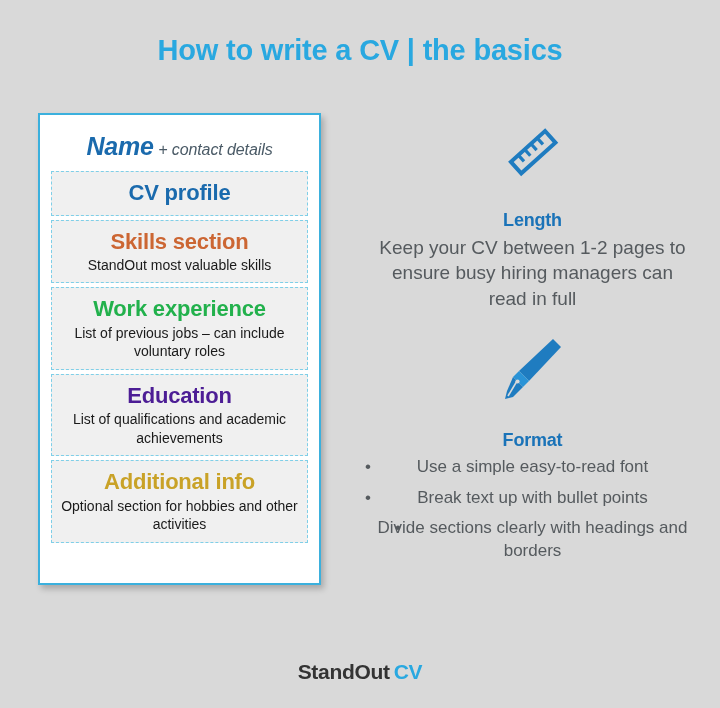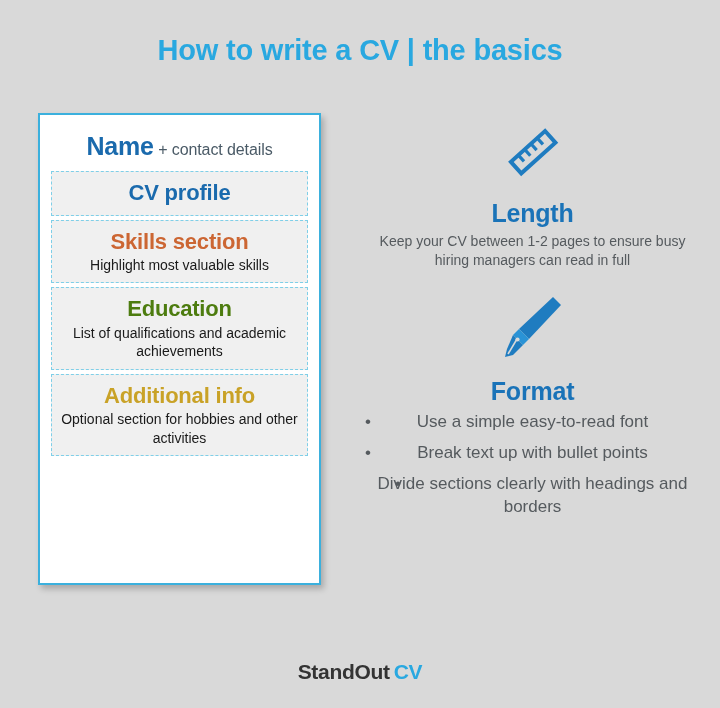--- a/index.html
+++ b/index.html
@@ -39,20 +39,21 @@
     background: #ffffff;
     border: 2px solid #3bb0dd;
     box-shadow: 3px 4px 6px rgba(0,0,0,0.22);
     padding: 10px 11px 11px 11px;
   }
 
   .name-line {
     text-align: center;
     padding: 7px 0 10px 0;
     white-space: nowrap;
+    font-style: italic;
   }
   .name-main {
     font-size: 25px;
     font-weight: bold;
     color: #1a6aad;
     letter-spacing: -0.2px;
   }
   .name-sub {
     font-size: 16px;
     color: #4a5a66;
@@ -92,29 +93,29 @@
   .tip-block { text-align: center; }
 
   .tip-icon {
     height: 78px;
     display: flex;
     align-items: center;
     justify-content: center;
   }
 
   .tip-title {
-    font-size: 25px;
+    font-size: 18px;
     font-weight: bold;
     color: #1a73b8;
-    margin-top: 8px;
+    margin-top: 19px;
     letter-spacing: -0.2px;
   }
 
   .tip-body {
-    font-size: 14px;
+    font-size: 19px;
     color: #555a5e;
     line-height: 1.33;
     margin-top: 4px;
     padding: 0 18px;
   }
 
   .tip-block-format { margin-top: 22px; }
 
   .bullets {
     list-style: none;
@@ -162,26 +163,30 @@
     <span class="name-main">Name</span>
     <span class="name-sub">+ contact details</span>
   </div>
 
   <div class="cv-section">
     <div class="cv-section-title" style="color: rgb(26, 106, 173);">CV profile</div>
   </div>
 
   <div class="cv-section">
     <div class="cv-section-title" style="color: rgb(204, 102, 51);">Skills section</div>
-    <div class="cv-section-desc">Highlight most valuable skills</div>
-  </div>
-
-
-  <div class="cv-section">
-    <div class="cv-section-title" style="color: #4d7c0f;">Education</div>
+    <div class="cv-section-desc">StandOut most valuable skills</div>
+  </div>
+
+  <div class="cv-section">
+    <div class="cv-section-title" style="color: rgb(34, 177, 76);">Work experience</div>
+    <div class="cv-section-desc">List of previous jobs – can include voluntary roles</div>
+  </div>
+
+  <div class="cv-section">
+    <div class="cv-section-title" style="color: #4c1d95;">Education</div>
     <div class="cv-section-desc">List of qualifications and academic achievements</div>
   </div>
 
   <div class="cv-section">
     <div class="cv-section-title" style="color: rgb(201, 162, 39);">Additional info</div>
     <div class="cv-section-desc">Optional section for hobbies and other activities</div>
   </div>
 
 </div>
 

